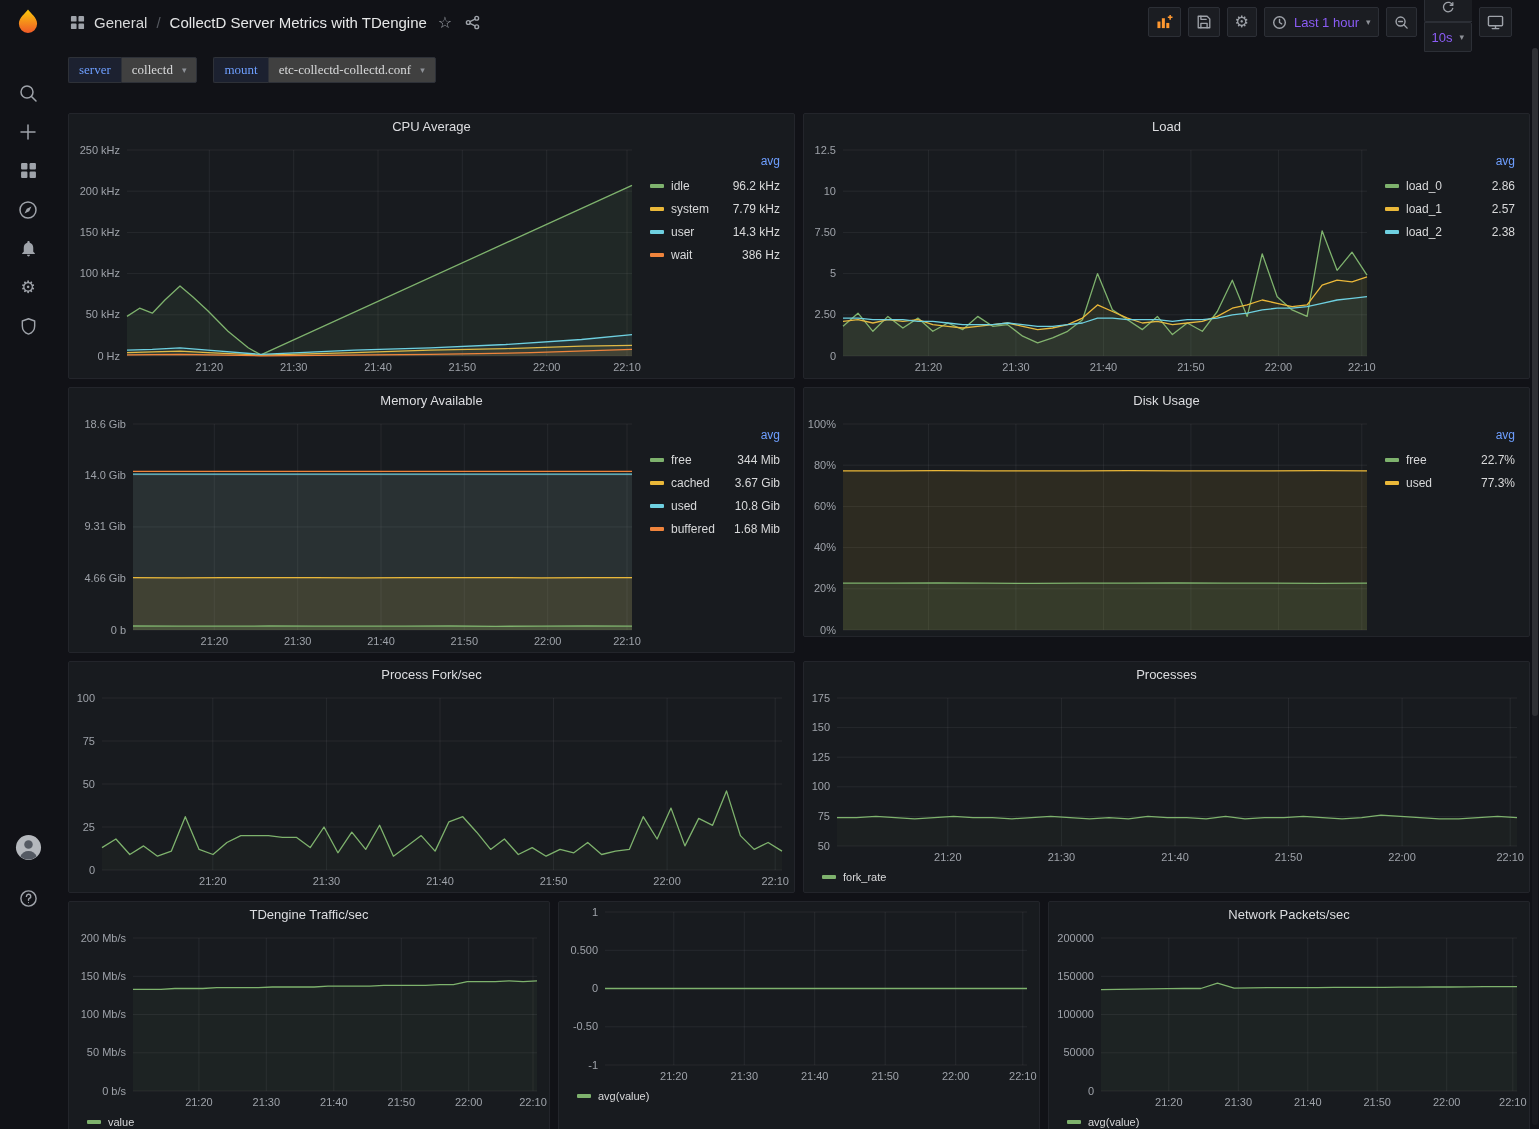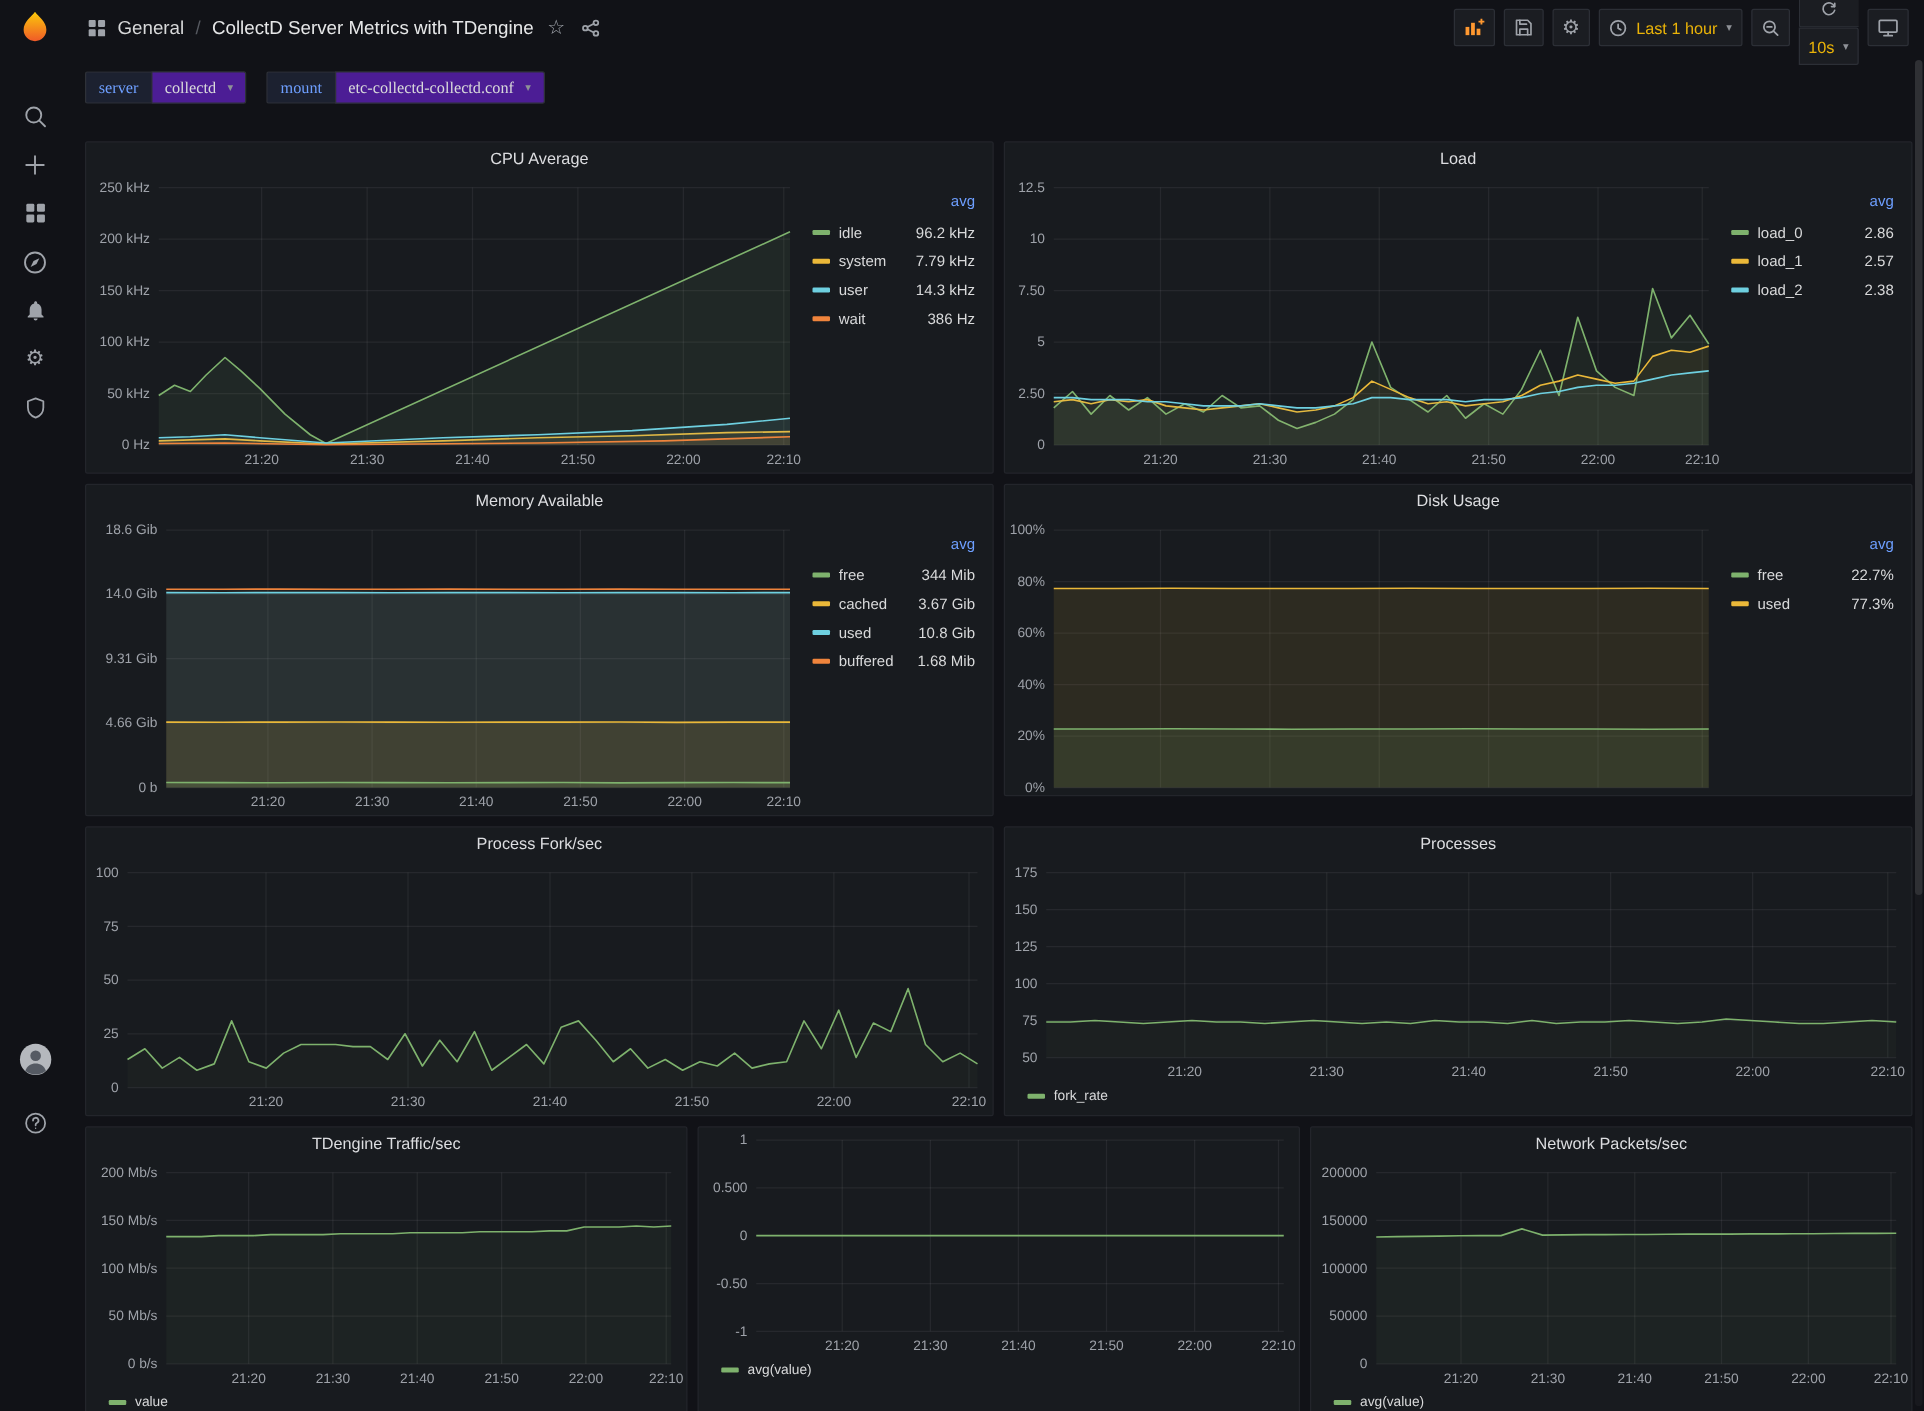--- a/index.html
+++ b/index.html
@@ -27,50 +27,50 @@
     display: flex; flex-direction: column; align-items: center; gap: 12px; }
 
   
   .ic { stroke: currentColor; fill: none; stroke-width: 1.5; stroke-linecap: round; stroke-linejoin: round; }
   .icf { fill: currentColor; }
   .uic { font-size: 17px; line-height: 1; font-family: "DejaVu Sans", sans-serif; }
   .caret { font-size: 9px; color: #8e9197; line-height: 1; }
 
   
   .main { flex: 1; display: flex; flex-direction: column; min-width: 0; }
-  .topbar { height: 44px; flex: none; display: flex; align-items: center; justify-content: space-between; padding: 0 12px 0 14px; }
+  .topbar { height: 44px; flex: none; display: flex; align-items: center; justify-content: space-between; padding: 0 27px 0 14px; }
   .tb-left { display: flex; align-items: center; gap: 9px; }
   .crumb-icon { color: #9fa3aa; display: flex; }
   .crumb { color: #d8d9da; font-size: 15px; background: none; border: none; cursor: pointer; font-family: inherit; }
   .sep { color: #565960; font-size: 15px; }
   .dash-title { color: #e6e7e8; font-size: 15px; }
   .mini-btn { background: none; border: none; color: #9fa3aa; cursor: pointer; display: flex; align-items: center; font-size: 16px; padding: 2px; }
   .tb-right { display: flex; align-items: center; gap: 7px; }
   .tbtn {
     height: 30px; min-width: 30px; padding: 0 7px;
     display: inline-flex; align-items: center; justify-content: center; gap: 7px;
     background: #1b1d22; border: 1px solid #2c2f36; border-radius: 2px;
     color: #9fa3aa; cursor: pointer; font-size: 13px; font-family: inherit;
   }
-  .tbtn .lbl { color: #eab308; }
+  .tbtn .lbl { color: #8b5cf6; }
   .split { display: inline-flex; flex-direction: column; }
   .split .tbtn:first-child { border-radius: 2px 0 0 2px; border-right: none; }
   .split .tbtn:last-child { border-radius: 0 2px 2px 0; }
 
   
   .subbar { height: 52px; flex: none; display: flex; align-items: center; gap: 16px; padding: 0 12px; font-family: Liberation Serif, serif; }
   .var { display: flex; height: 26px; }
   .var-label {
     display: flex; align-items: center; padding: 0 10px;
     background: #1c2130; color: #6e9fff; font-size: 13px;
     border: 1px solid #2e3138; border-right: none; border-radius: 2px 0 0 2px;
   }
   .var-value {
     display: flex; align-items: center; gap: 9px; padding: 0 10px;
-    background: #4c1d95; color: #d8d9da; font-size: 13px; font-family: inherit;
+    background: #404040; color: #d8d9da; font-size: 13px; font-family: inherit;
     border: 1px solid #2e3138; border-radius: 0 2px 2px 0; cursor: pointer; justify-content: center;
   }
 
   
   .dash { display: grid; grid-template-columns: repeat(6, 1fr); gap: 8px; padding: 0 9px 8px 12px; align-content: start; margin-top: 17px; }
   .panel { background: #181b1f; border: 1px solid #23252b; border-radius: 2px; overflow: hidden; }
   .s3 { grid-column: span 3; }
   .s2 { grid-column: span 2; }
   .panel-header { height: 26px; line-height: 26px; text-align: center; font-size: 13px; color: #dcdde0; cursor: pointer; }
   .panel-body { height: calc(100% - 26px); display: flex; }

